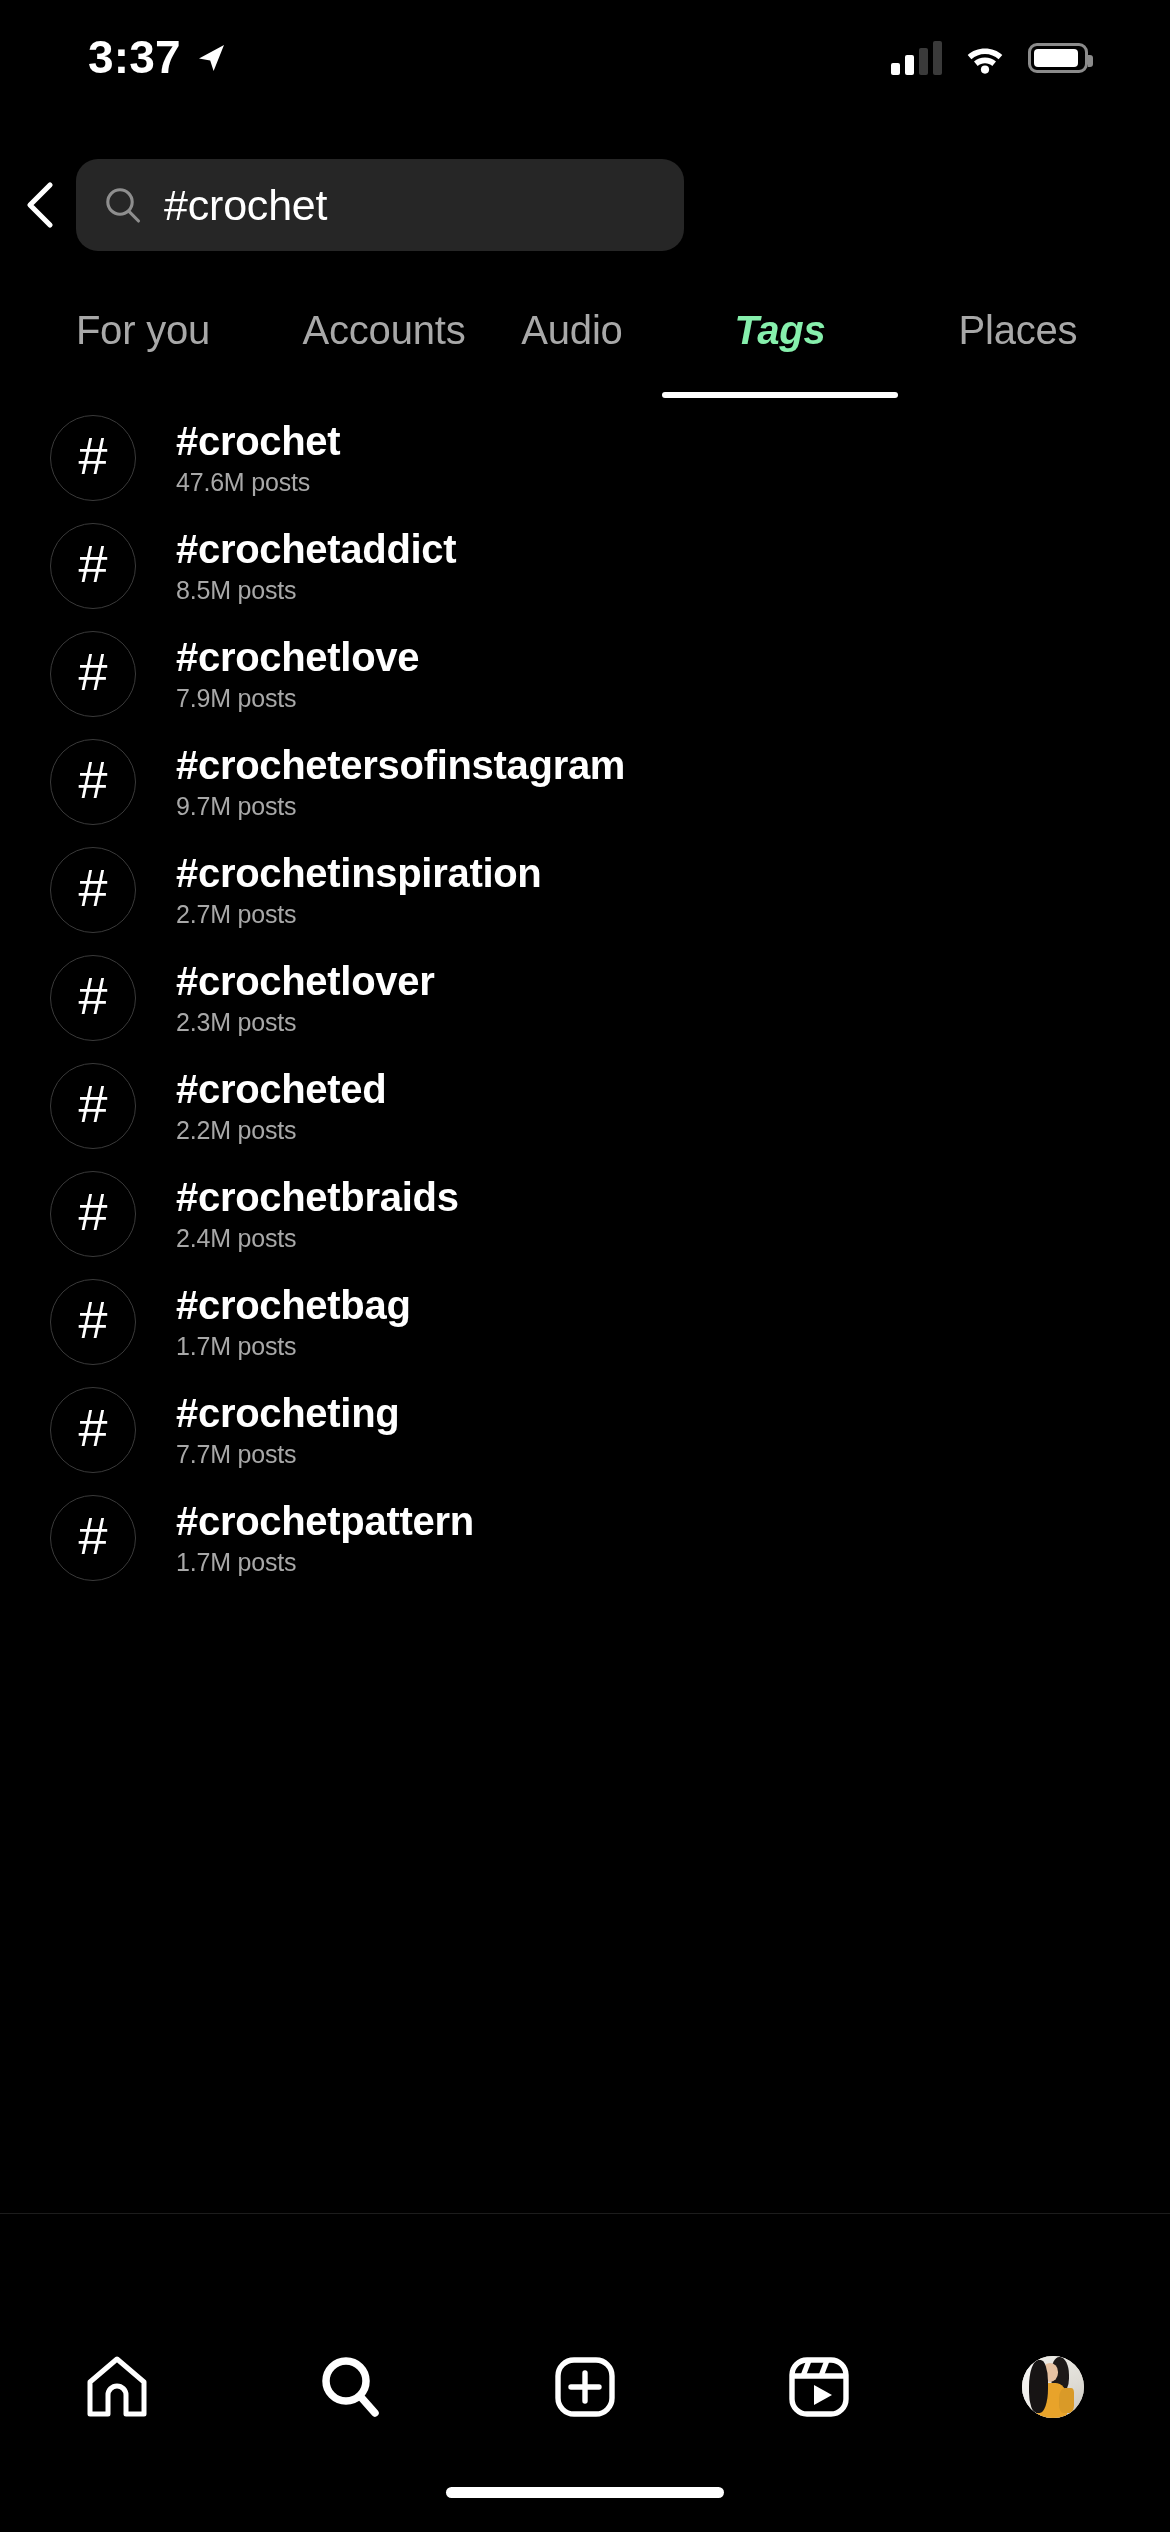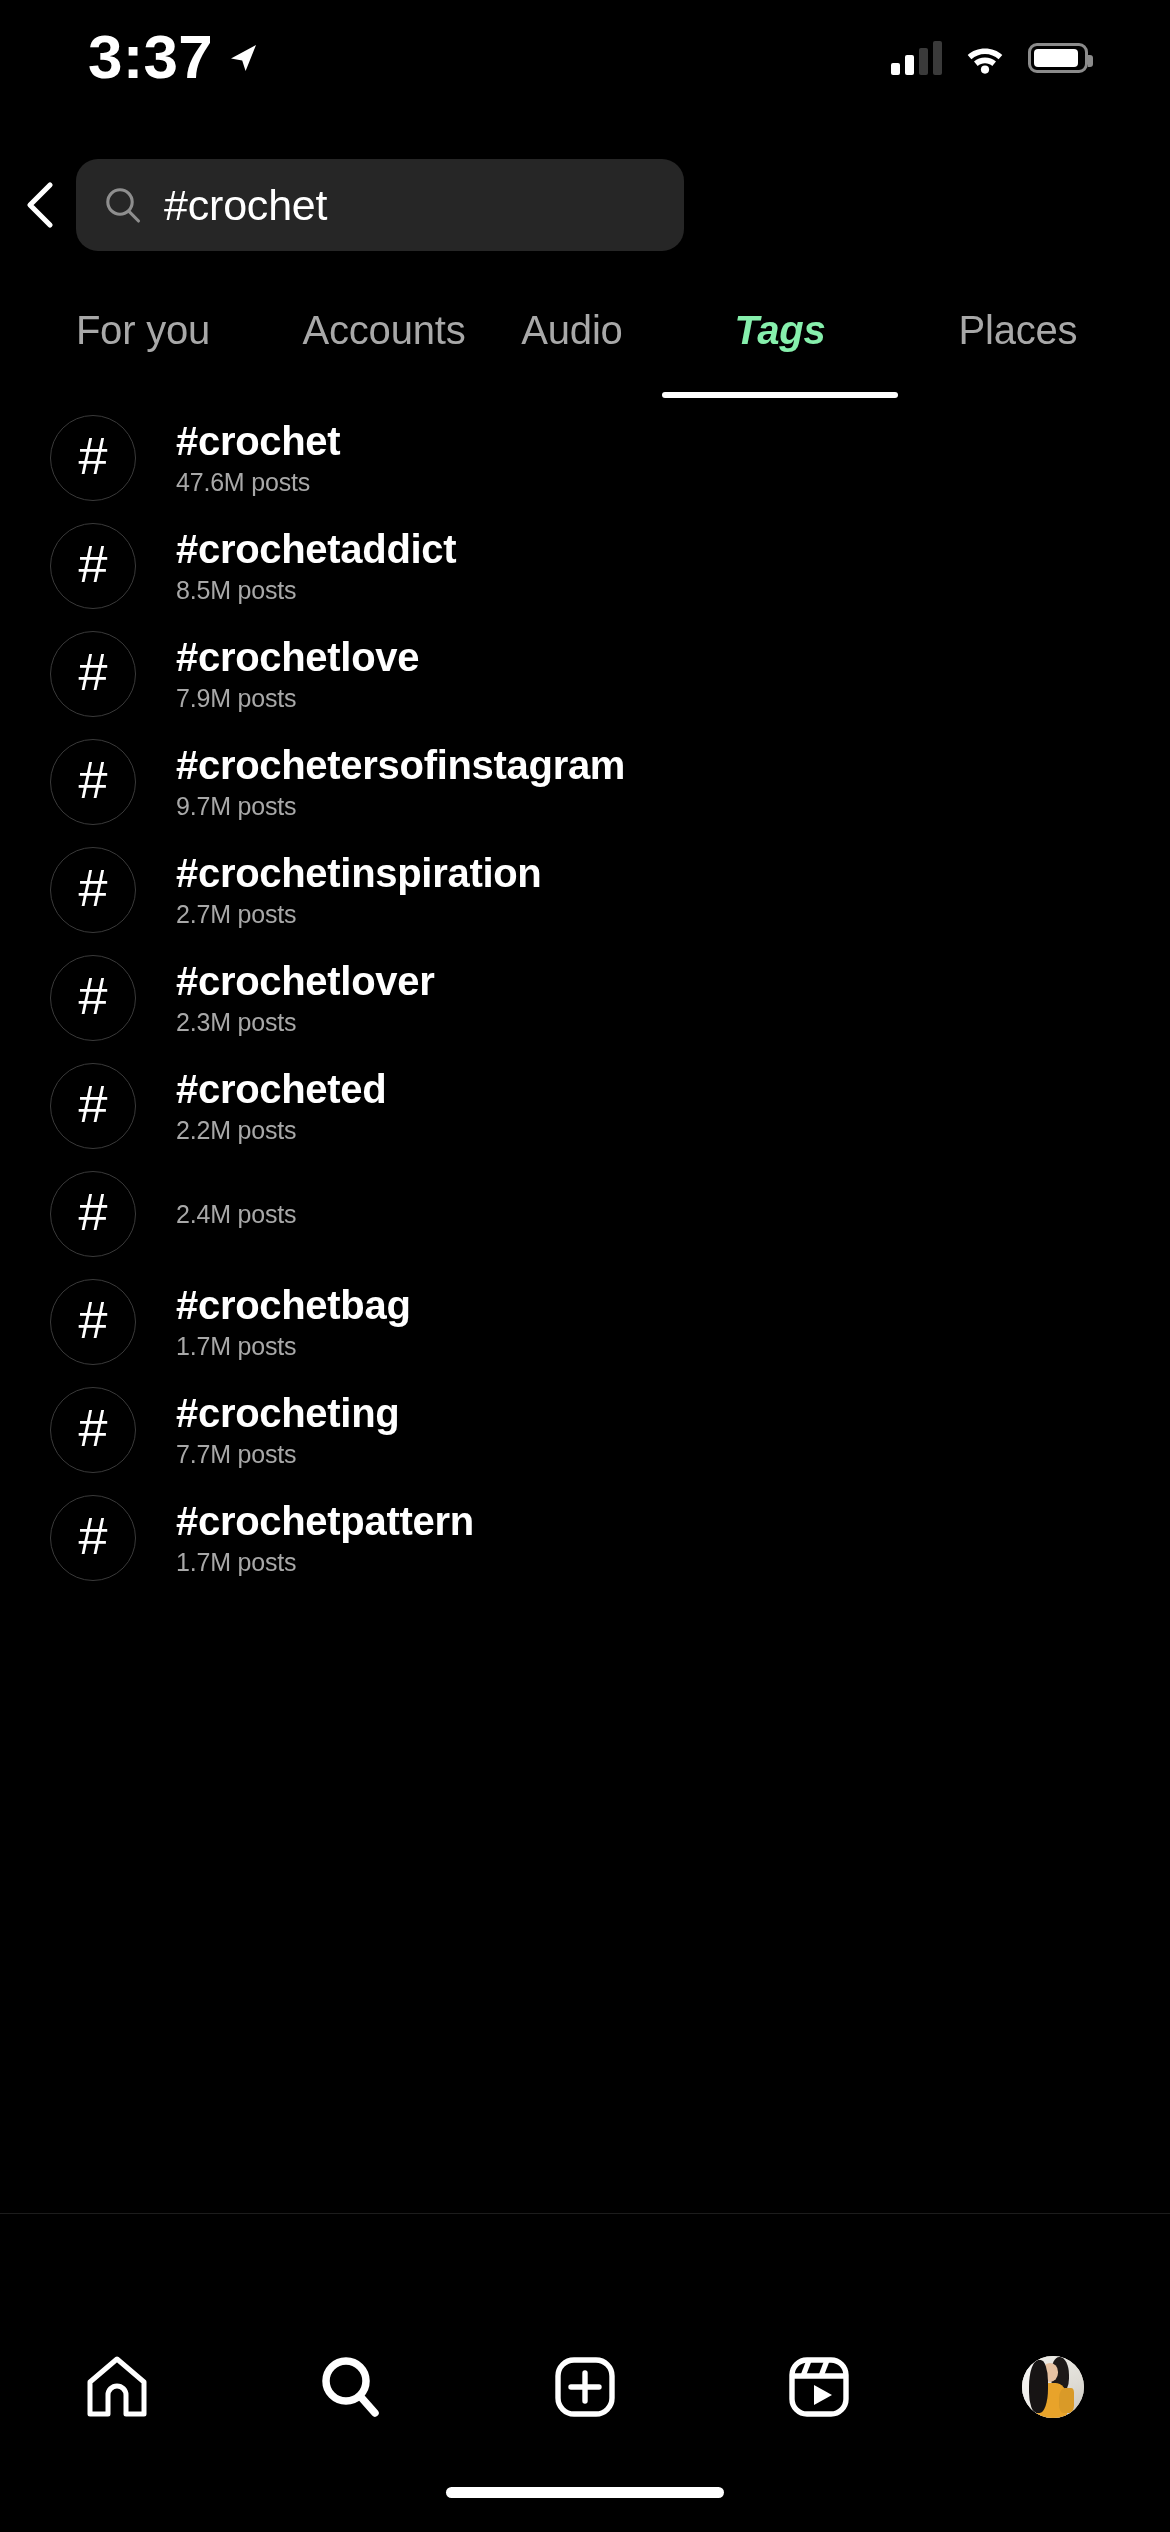--- a/index.html
+++ b/index.html
@@ -13,21 +13,21 @@
   }
   .phone { position:relative; width:1170px; height:2532px; background:#000; overflow:hidden; }
 
   
   .statusbar {
     position:absolute; top:0; left:0; width:1170px; height:100px;
     display:flex; align-items:center; justify-content:space-between;
     padding:0 82px 0 0;
   }
   .status-left { display:flex; align-items:center; gap:14px; padding-left:88px; padding-top:14px; }
-  .status-time { color:#fff; font-size:62px; font-weight:600; letter-spacing:0.2px; line-height:1; }
+  .status-time { color:#fff; font-size:46px; font-weight:600; letter-spacing:0.2px; line-height:1; }
   .loc-arrow { width:32px; height:32px; display:block; margin-top:2px; }
   .status-right { display:flex; align-items:center; gap:22px; padding-top:16px; }
   .sig { display:flex; align-items:flex-end; gap:5px; height:34px; }
   .sig i { display:block; width:9px; border-radius:2px; background:#fff; }
   .sig i.b1 { height:12px; }
   .sig i.b2 { height:20px; }
   .sig i.b3 { height:27px; background:#3a3a3a; }
   .sig i.b4 { height:34px; background:#3a3a3a; }
   .wifi { width:42px; height:32px; }
   .batt { position:relative; width:60px; height:30px; border:3px solid #8b8b8b; border-radius:9px; padding:3px; }
@@ -250,20 +250,21 @@
         <div class="result-text">
           <span class="result-tag">#crocheted</span>
           <span class="result-count">2.2M posts</span>
         </div>
       </div>
       <div class="result-row">
         <div class="hash-avatar">
           <span class="hash-glyph">#</span>
         </div>
         <div class="result-text">
+          <span class="result-tag">#crochetbraids</span>
           <span class="result-count">2.4M posts</span>
         </div>
       </div>
       <div class="result-row">
         <div class="hash-avatar">
           <span class="hash-glyph">#</span>
         </div>
         <div class="result-text">
           <span class="result-tag">#crochetbag</span>
           <span class="result-count">1.7M posts</span>

